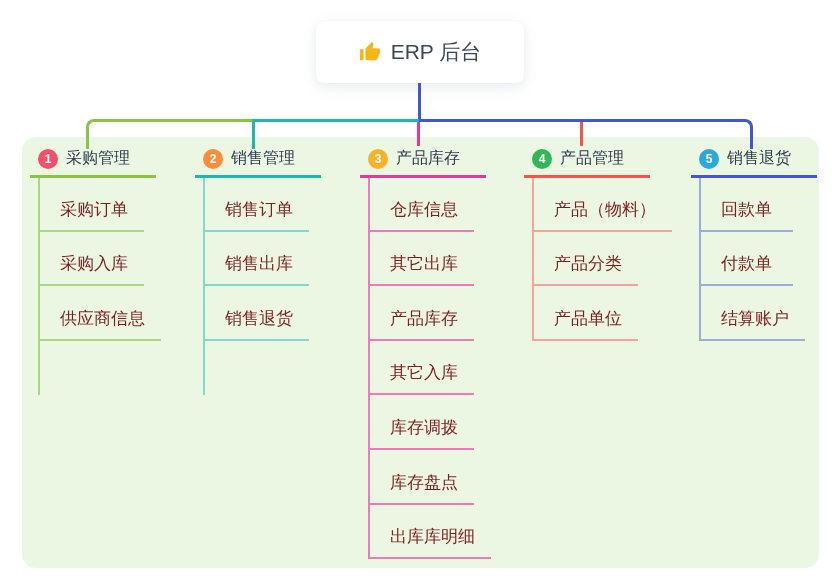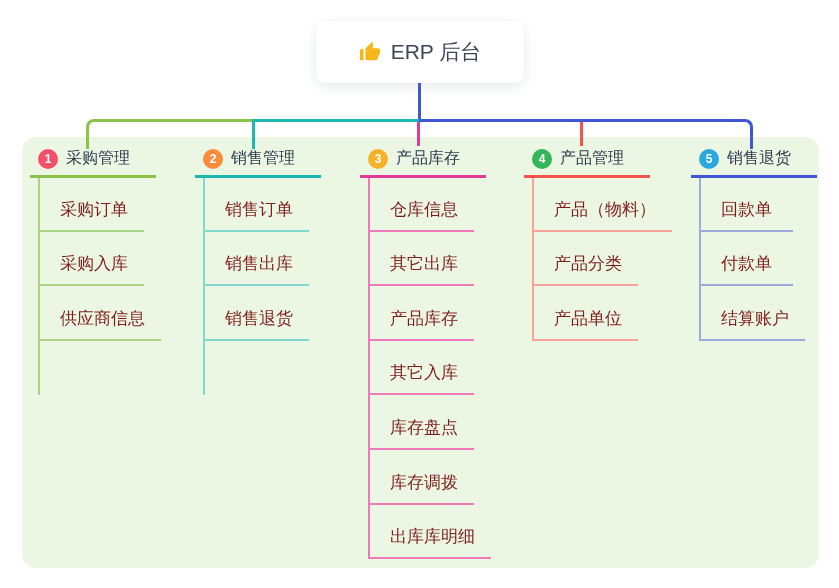--- a/index.html
+++ b/index.html
@@ -132,24 +132,24 @@
   <div class="child-row">
     <span class="child-label" style="border-bottom-color: rgb(240, 122, 185);">其它出库</span>
     </div>
   <div class="child-row">
     <span class="child-label" style="border-bottom-color: rgb(240, 122, 185);">产品库存</span>
     </div>
   <div class="child-row">
     <span class="child-label" style="border-bottom-color: rgb(240, 122, 185);">其它入库</span>
     </div>
   <div class="child-row">
-    <span class="child-label" style="border-bottom-color: rgb(240, 122, 185);">库存盘点</span>
+    <span class="child-label" style="border-bottom-color: rgb(240, 122, 185);">库存调拨</span>
     </div>
   <div class="child-row">
-    <span class="child-label" style="border-bottom-color: rgb(240, 122, 185);">库存调拨</span>
+    <span class="child-label" style="border-bottom-color: rgb(240, 122, 185);">库存盘点</span>
     </div>
   <div class="child-row">
     <span class="child-label" style="border-bottom-color: rgb(240, 122, 185); margin-top: 12px;">出库库明细</span>
     </div>
 </div>
 
 <div class="kids k4" style="border-left-color: rgb(248, 162, 154);">
   <div class="child-row">
     <span class="child-label" style="border-bottom-color: rgb(248, 162, 154);">产品（物料）</span>
     </div>

